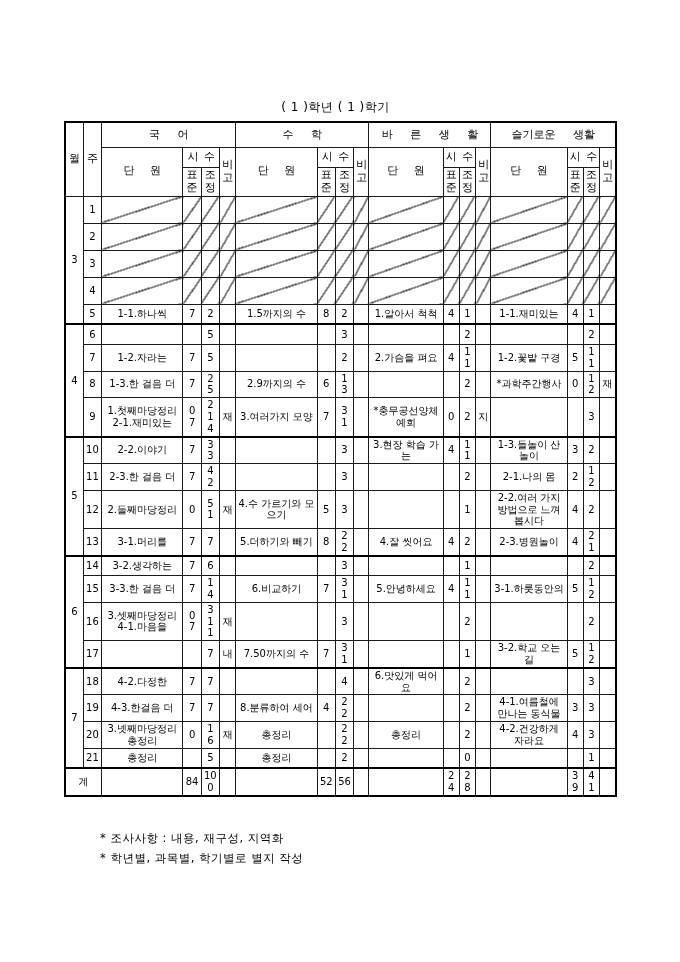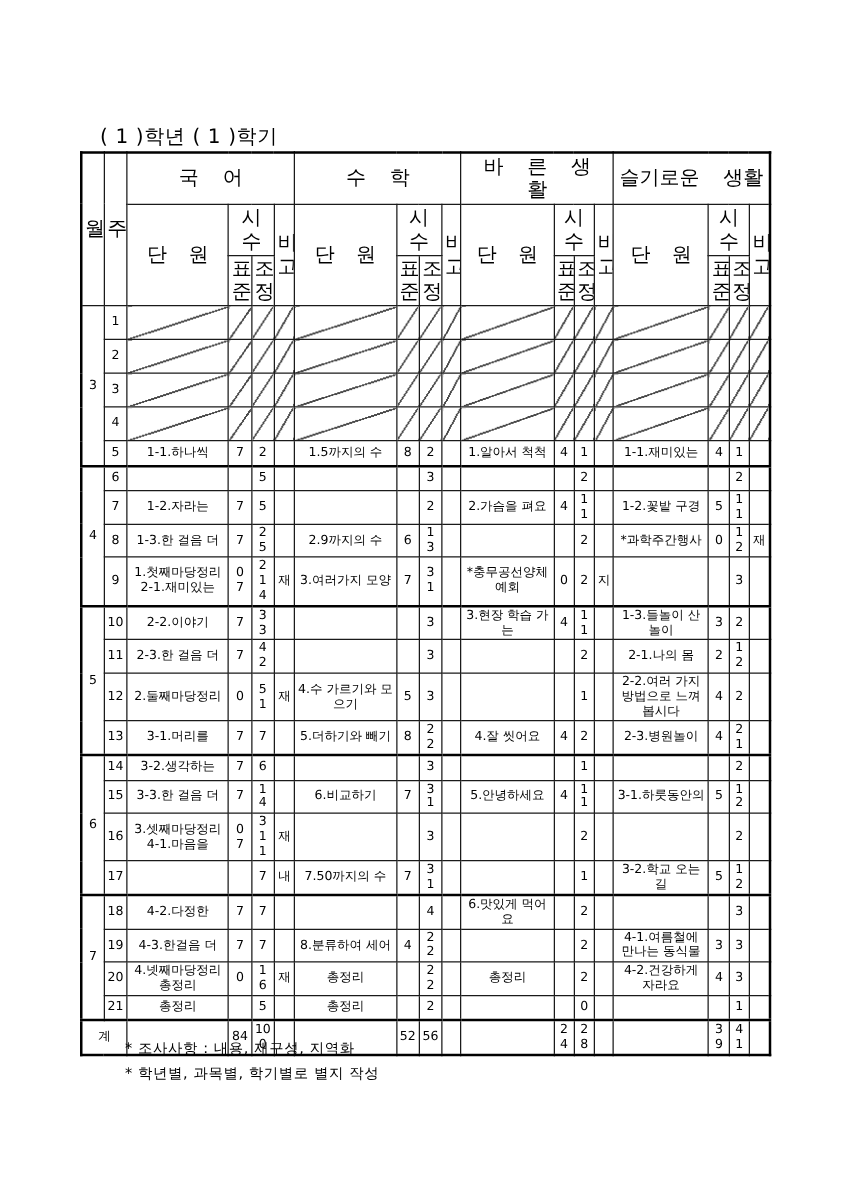--- a/index.html
+++ b/index.html
@@ -7,36 +7,36 @@
     width:680px;height:962px;background:#ffffff;color:#111;
     font-family:"DejaVu Sans","Liberation Sans",sans-serif;
     -webkit-font-smoothing:none;
   }
   .page{position:relative;width:680px;height:962px;overflow:hidden;}
   .doc-title{
     position:absolute;left:64px;top:78px;
     font-size:13.5px;font-weight:bold;letter-spacing:1px;color:#000;
   }
   .semester{
-    position:absolute;left:80px;top:99px;width:553px;
-    text-align:left;font-size:16px;color:#000;letter-spacing:0.5px;
+    position:absolute;left:59px;top:99px;width:553px;
+    text-align:center;font-size:12px;color:#000;letter-spacing:0.5px;
   }
   table.grid{
     position:absolute;left:64px;top:121px;
     border-collapse:collapse;table-layout:fixed;width:553px;
     border:2px solid #000;
   }
   .grid th,.grid td{
     border:1px solid #1a1a1a;
     font-size:10px;font-weight:normal;color:#000;
     padding:1px 2px;text-align:center;vertical-align:middle;
     line-height:1.18;white-space:pre-line;overflow:hidden;
     word-break:break-all;
   }
-  .grid thead th{font-size:16px;}
+  .grid thead th{font-size:11px;}
   .subj{font-size:11px;word-spacing:14px;height:22px;}
   .unit-h{word-spacing:12px;}
   .hours-h{word-spacing:2px;height:17px;}
   .vert{padding:1px 0;line-height:1.12;}
   .unit{text-align:left;padding-left:3px;}
   .month{font-size:10.5px;}
   .week{font-size:10px;}
   .diag{
     background-image:linear-gradient(to bottom right,
       transparent calc(50% - 0.7px), #4a4a4a calc(50% - 0.7px),
@@ -498,21 +498,21 @@
           <td></td>
           <td>2</td>
           <td></td>
           <td class="unit">4-1.여름철에 만나는 동식물</td>
           <td>3</td>
           <td>3</td>
           <td></td>
         </tr>
         <tr style="height: 20px; margin-top: 32px;">
           <td class="week">20</td>
-          <td class="unit">4.넷째마당정리
+          <td class="unit">3.넷째마당정리
 총정리</td>
           <td>0</td>
           <td>1
 6</td>
           <td>재</td>
           <td class="unit">총정리</td>
           <td></td>
           <td>2
 2</td>
           <td></td>

